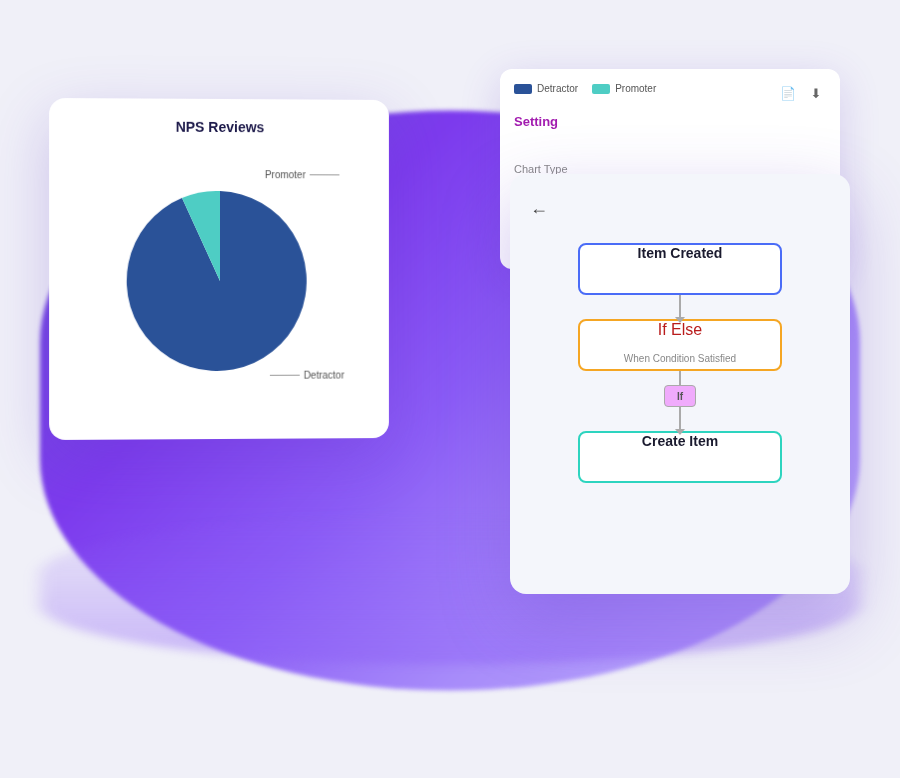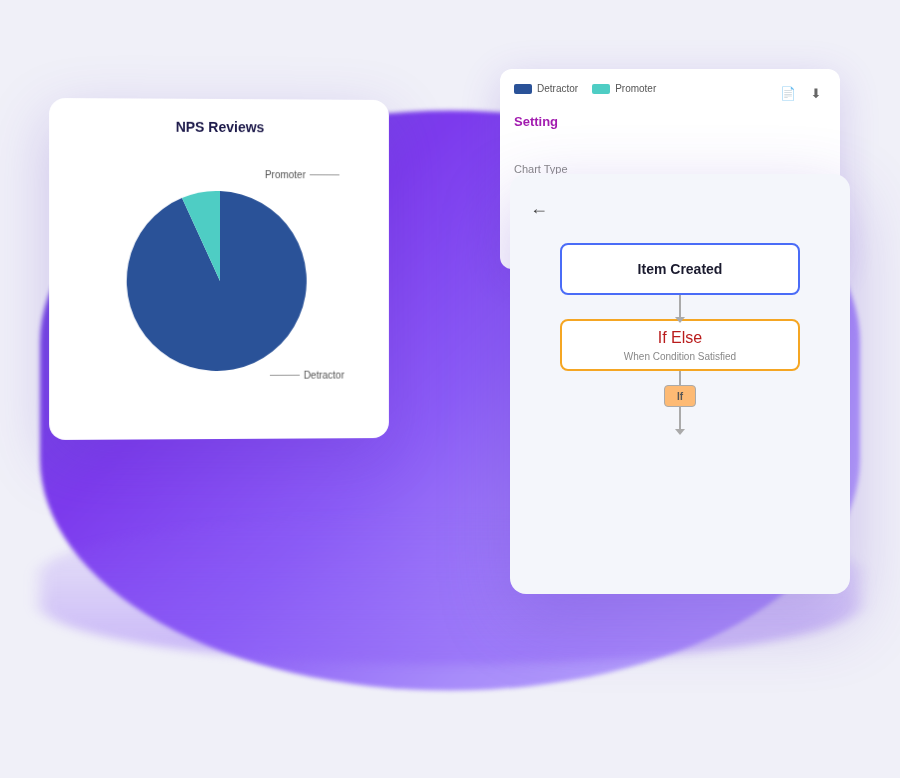--- a/index.html
+++ b/index.html
@@ -220,47 +220,46 @@
     }
 
     .workflow-nodes {
       display: flex;
       flex-direction: column;
       align-items: center;
       gap: 0;
     }
 
     .node-box {
-      width: 240px;
+      width: 204px;
       height: 52px;
       border-radius: 8px;
       border: 2px solid #4a6cf7;
       background: white;
       display: flex;
-      align-items: center;
       justify-content: center;
       font-size: 14px;
       font-weight: 600;
       color: #1a1a2e;
       cursor: pointer;
     }
 
     .node-box.orange {
       border-color: #f5a623;
     }
 
     .node-box.teal {
       border-color: #2dd4bf;
     }
 
     .node-sub {
       font-size: 10px;
       font-weight: 400;
       color: #888;
-      margin-top: 4px;
+      margin-top: 14px;
     }
 
     .node-content {
       text-align: center;
     }
 
     .connector {
       width: 2px;
       height: 24px;
       background: #aaa;
@@ -276,21 +275,21 @@
       border-left: 5px solid transparent;
       border-right: 5px solid transparent;
       border-top: 6px solid #aaa;
     }
 
     .if-badge {
       width: 32px;
       height: 22px;
       border: 1.5px solid #aaa;
       border-radius: 4px;
-      background: #fdba74;
+      background: #f0abfc;
       display: flex;
       align-items: center;
       justify-content: center;
       font-size: 10px;
       font-weight: 600;
       color: #555;
       margin: 0 auto;
     }
 
     .if-connector-group {
@@ -431,16 +430,19 @@
       </div>
 
       <div class="if-connector-group">
         <div style="width:2px;height:14px;background:#aaa;"></div>
         <div class="if-badge">
           <span>If</span>
         </div>
         <div class="connector"></div>
       </div>
 
+      <div class="node-box teal">
+        <span>Create Item</span>
+      </div>
     </div>
   </div>
 
 </div>
 
 </body></html>

